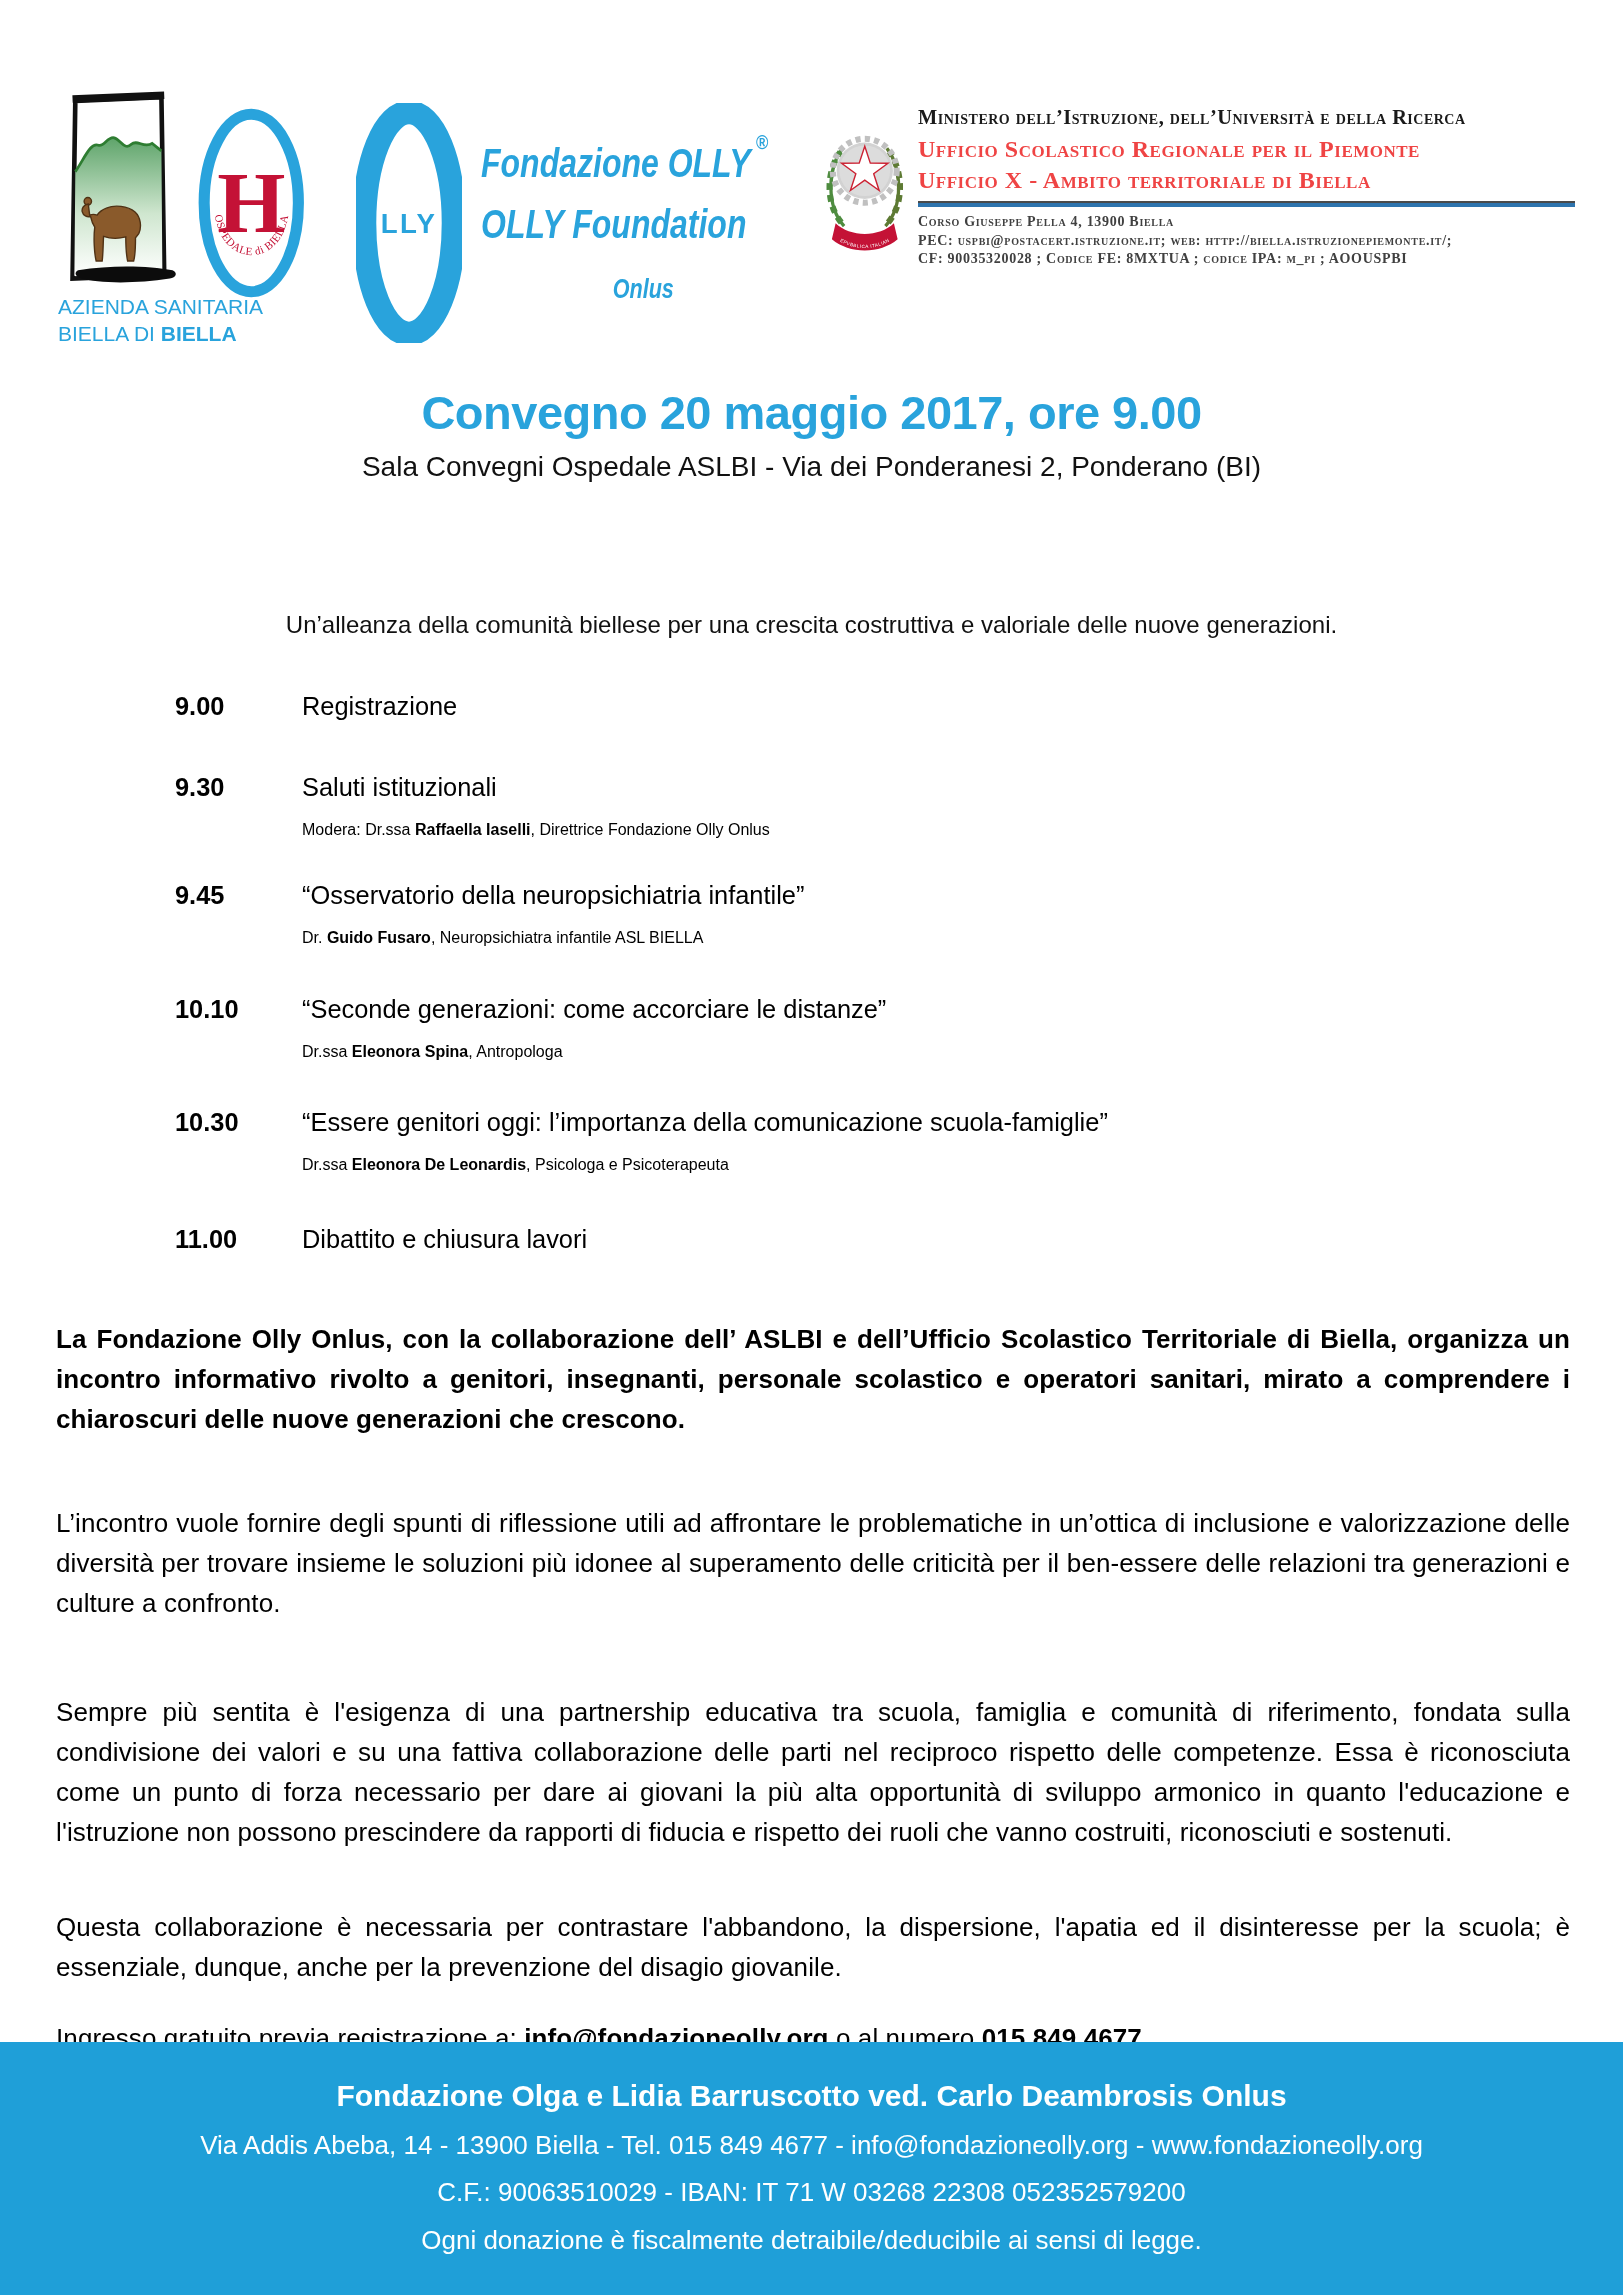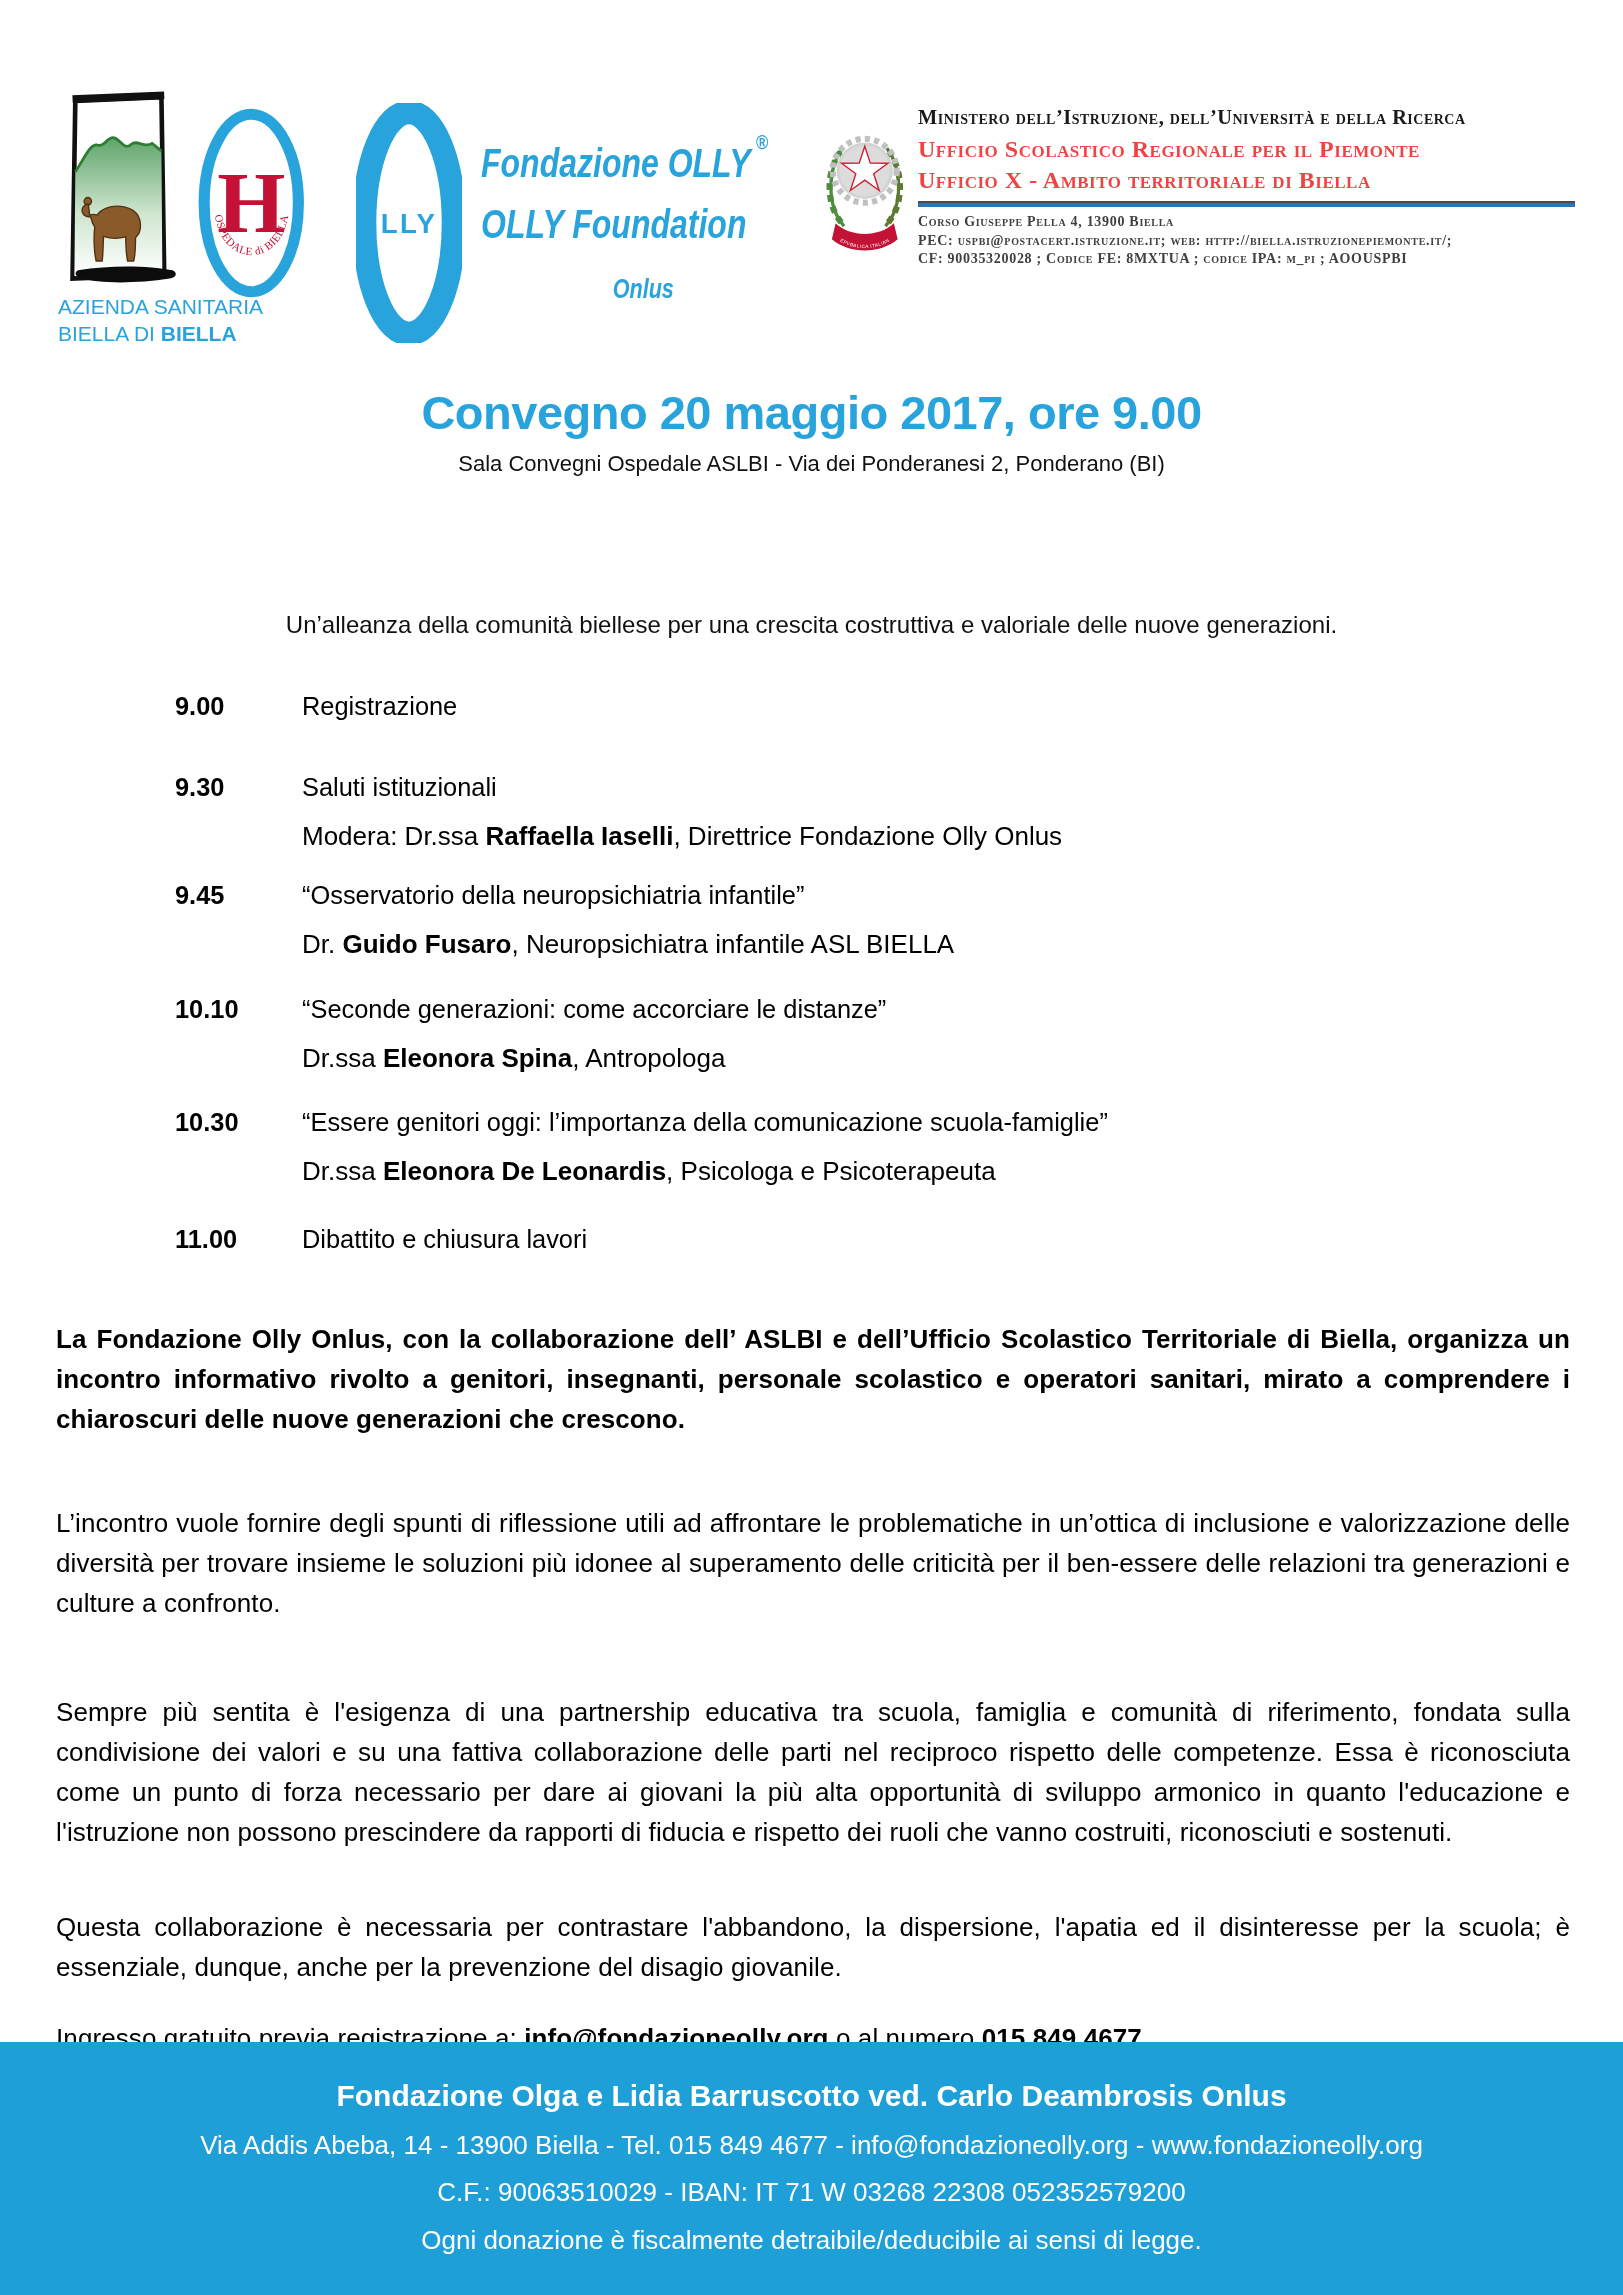--- a/index.html
+++ b/index.html
@@ -25,29 +25,29 @@
   .m2,.m3{font-size:24px;color:#ef4444;font-variant:small-caps;font-weight:600;letter-spacing:0.5px;}
   .m2{margin-top:7.4px;} .m3{margin-top:3.7px;}
   .mrule{margin-top:6.5px;height:6.5px;width:100%;
          background:linear-gradient(to bottom,#4a4a4a 0,#4a4a4a 1.9px,#2E74AE 1.9px,#2E74AE 6.5px);}
   .msmall{margin-top:5.6px;font-size:14px;line-height:15.7px;color:#404040;
           font-variant:small-caps;font-weight:600;letter-spacing:0.7px;}
 
   
   .center-text{position:absolute;left:0;width:100%;text-align:center;}
   .ev-title{top:385px;font-size:47px;font-weight:700;color:#29A3DC;letter-spacing:-0.5px;}
-  .ev-loc{top:451px;font-size:22px;color:#111;}
+  .ev-loc{top:451px;font-size:28px;color:#111;}
   .headline{top:522px;font-size:53px;font-weight:700;color:#29A3DC;letter-spacing:-0.5px;}
   .subheadline{top:611px;font-size:24px;color:#111;}
 
   
   .sched-row{position:absolute;left:175px;width:1342px;font-size:25.4px;}
   .sched-row .time{display:inline-block;width:127px;font-weight:700;}
   .sched-row .stitle{font-weight:400;}
-  .sdetail{margin-left:127px;margin-top:18.5px;font-size:26px;}
+  .sdetail{margin-left:127px;margin-top:18.5px;font-size:16px;}
   .sdetail b{font-weight:700;}
 
   
   .bodytext{position:absolute;left:56px;top:1319px;width:1514px;}
   .bodytext p{margin:0;font-size:26px;line-height:40px;letter-spacing:0.1px;
               text-align:justify;}
   .bodytext p.bold{font-weight:700;}
   .mb1{margin-bottom:64px!important;} .mb2{margin-bottom:69px!important;}
   .mb3{margin-bottom:55px!important;} .mb4{margin-bottom:30.5px!important;}
   .mb5{margin-bottom:8.3px!important;}

